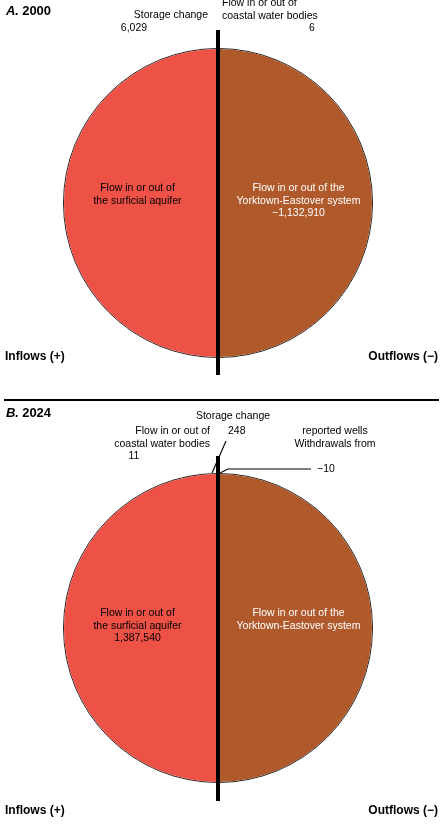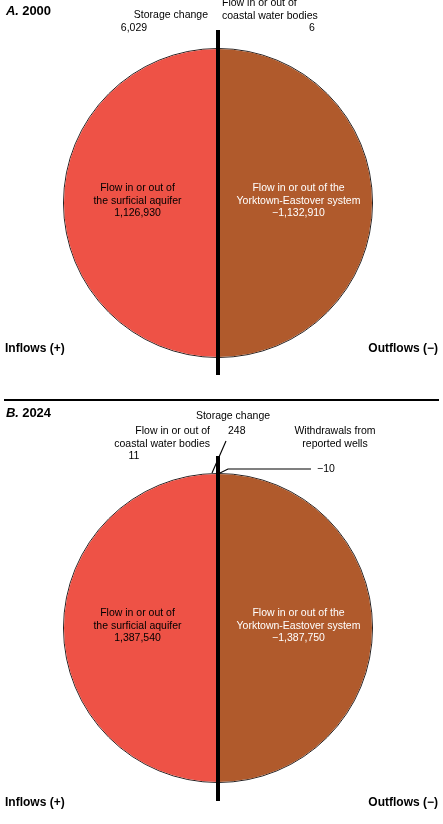--- a/index.html
+++ b/index.html
@@ -96,20 +96,21 @@
   .callout.ralign { text-align: right; }
   .callout.lalign { text-align: left; }
   .callout.calign { text-align: center; }
 
   
   .foot-label {
     position: absolute;
     font-size: 12px;
     font-weight: bold;
     white-space: nowrap;
+    margin-top: 8px;
   }
   .foot-left  { left: 5px; }
   .foot-right { right: 5px; }
 
   .leader { position: absolute; overflow: visible; }
 </style>
 </head>
 <body>
 
 <div class="panel" id="panel-a">
@@ -135,21 +136,20 @@
       <div class="pie-half left" id="a-left" style="background: rgb(238, 82, 70);"></div>
       <div class="pie-half right" id="a-right" style="background: rgb(176, 90, 44);"></div>
     </div>
   </div>
 
   <div class="axis-line" style="left: 216px; top: 30px; height: 345px; background: rgb(0, 0, 0);"></div>
 
   <div class="slice-label dark" style="left:60px; width:155px; top:181px;">
     <div>Flow in or out of</div>
     <div>the surficial aquifer</div>
-    <div>1,126,930</div>
   </div>
 
   <div class="slice-label light" style="left:221px; width:155px; top:181px;">
     <div>Flow in or out of the</div>
     <div>Yorktown-Eastover system</div>
     <div>−1,132,910</div>
   </div>
 
   <div class="foot-label foot-left" style="top:341px;">Inflows (+)</div>
   <div class="foot-label foot-right" style="top:341px;">Outflows (−)</div>
@@ -171,22 +171,22 @@
     <div class="num">248</div>
   </div>
 
   <div class="callout ralign" style="left:58px; width:152px; top:25px;">
     <div>Flow in or out of</div>
     <div>coastal water bodies</div>
     <div class="num">11</div>
   </div>
 
   <div class="callout calign" style="left:252px; width:166px; top:25px;">
+    <div>reported wells</div>
     <div>Withdrawals from</div>
-    <div>reported wells</div>
   </div>
   <div class="callout lalign" style="left:317px; top:63px;">
     <div class="num">−10</div>
   </div>
 
   <svg class="leader" style="left:0; top:0; width:443px; height:110px;">
 
     <path d="M226,42 L212,74" stroke="#000" stroke-width="1.1" fill="none"></path>
 
     <path d="M216,76 L228,70 L311,70" stroke="#000" stroke-width="1.1" fill="none"></path>
@@ -203,18 +203,17 @@
 
   <div class="slice-label dark" style="left:60px; width:155px; top:207px;">
     <div>Flow in or out of</div>
     <div>the surficial aquifer</div>
     <div>1,387,540</div>
   </div>
 
   <div class="slice-label light" style="left:221px; width:155px; top:207px;">
     <div>Flow in or out of the</div>
     <div>Yorktown-Eastover system</div>
-    <div>−1,387,750</div>
   </div>
 
   <div class="foot-label foot-left" style="top:396px;">Inflows (+)</div>
   <div class="foot-label foot-right" style="top:396px;">Outflows (−)</div>
 </div>
 
 </body></html>

